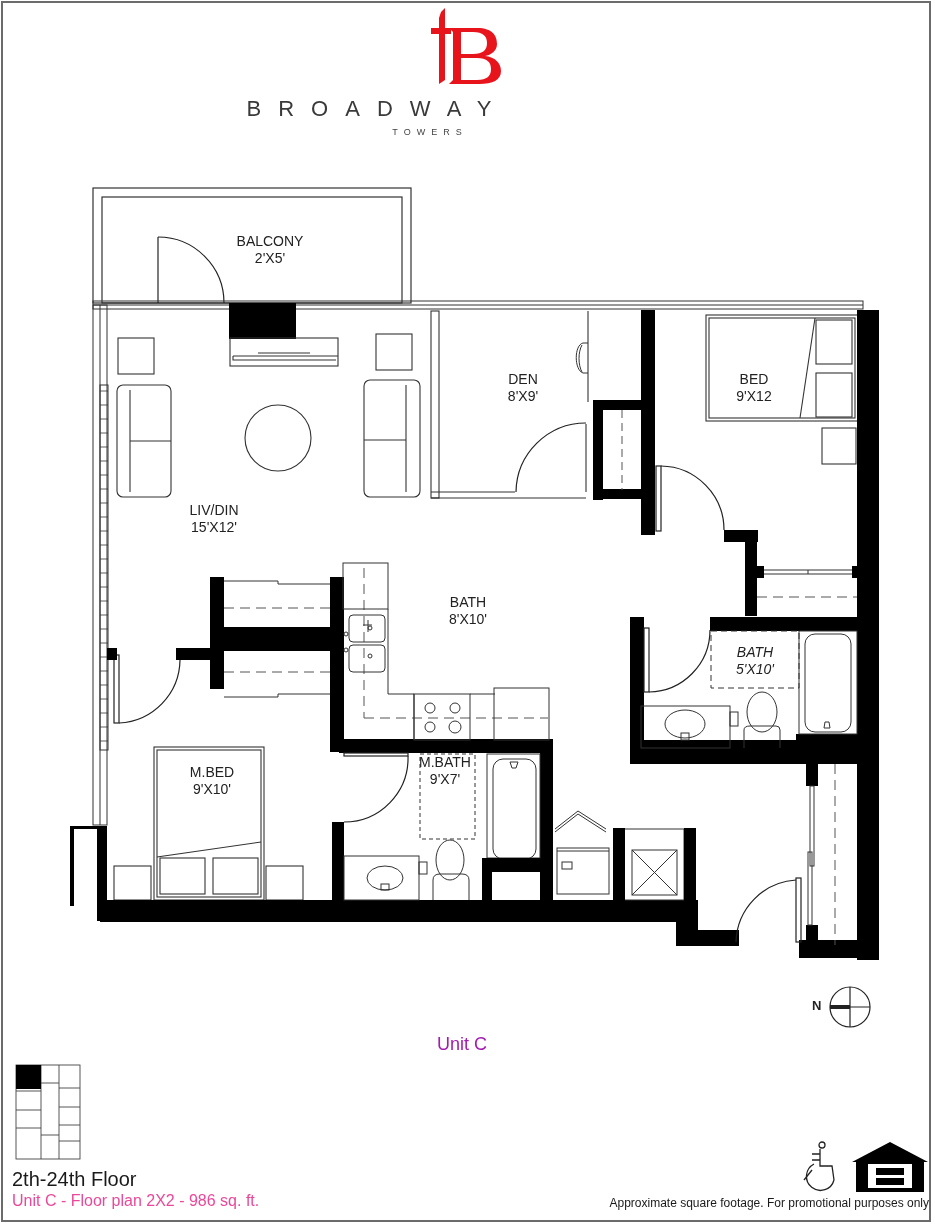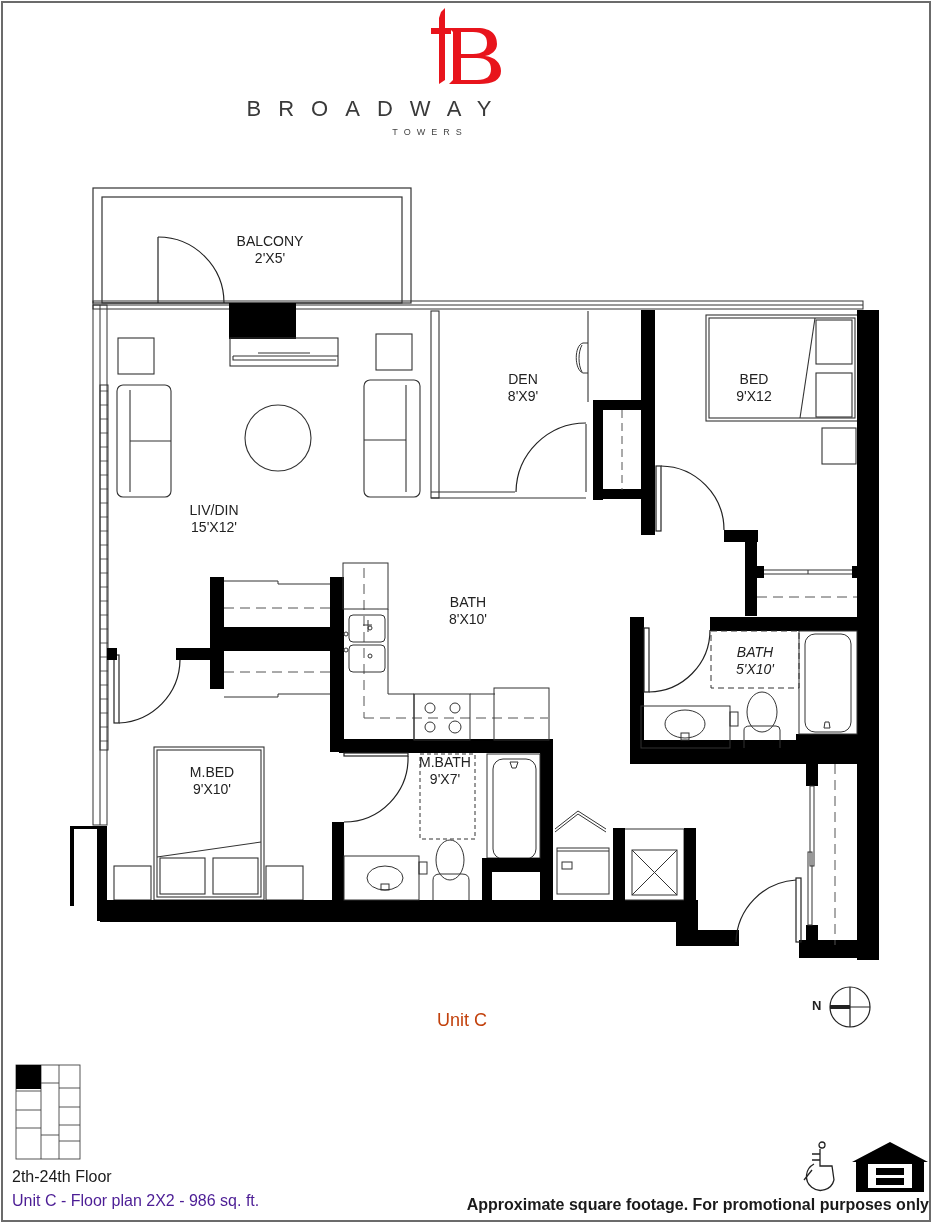--- a/index.html
+++ b/index.html
@@ -3,25 +3,25 @@
 <meta charset="utf-8">
 <style>
   html, body { margin: 0; padding: 0; background: #ffffff; }
   body { width: 935px; height: 1226px; position: relative; overflow: hidden; font-family: "Liberation Sans", sans-serif; color: #1a1a1a; }
   .frame { position: absolute; left: 1px; top: 1px; width: 930px; height: 1221px; border: 2px solid #6b6b6b; box-sizing: border-box; }
   .brand-word { position: absolute; left: 0; width: 741px; top: 96px; text-align: center; font-size: 22px; letter-spacing: 17px; color: #3a3a3a; font-family: "Liberation Sans", sans-serif; padding-left: 14px; box-sizing: border-box; }
   .brand-sub { position: absolute; left: 0; width: 852px; top: 127px; text-align: center; font-size: 9px; letter-spacing: 6px; color: #444; padding-left: 8px; box-sizing: border-box; }
   .logo { position: absolute; left: 427px; top: 8px; width: 80px; height: 80px; }
   .plan { position: absolute; left: 0; top: 0; width: 935px; height: 1226px; }
   .room-label { position: absolute; text-align: center; font-size: 14px; line-height: 17px; color: #222; transform: translateX(-50%); white-space: nowrap; }
-  .unit-title { position: absolute; left: 0; width: 924px; top: 1010px; text-align: center; font-size: 18px; color: #c2410c; }
+  .unit-title { position: absolute; left: 0; width: 924px; top: 1034px; text-align: center; font-size: 18px; color: #a21caf; }
   .north-label { position: absolute; left: 812px; top: 998px; font-size: 13px; color: #222; font-weight: bold; }
-  .floor-range { position: absolute; left: 12px; top: 1168px; font-size: 16px; color: #1a1a1a; }
-  .plan-desc { position: absolute; left: 12px; top: 1192px; font-size: 16px; color: #4c1d95; }
-  .disclaimer { position: absolute; right: 6px; top: 1196px; font-size: 16px; color: #1a1a1a; font-weight: bold; }
+  .floor-range { position: absolute; left: 12px; top: 1168px; font-size: 20px; color: #1a1a1a; }
+  .plan-desc { position: absolute; left: 12px; top: 1192px; font-size: 16px; color: #ec4899; }
+  .disclaimer { position: absolute; right: 6px; top: 1196px; font-size: 12px; color: #1a1a1a; }
   .keyplan { position: absolute; left: 14px; top: 1063px; width: 70px; height: 100px; }
   .icons { position: absolute; left: 790px; top: 1140px; width: 140px; height: 55px; }
 </style>
 </head>
 <body>
 
 <div class="frame"></div>
 
 <svg class="logo" viewBox="0 0 80 80">
   <g fill="#e8141c">

